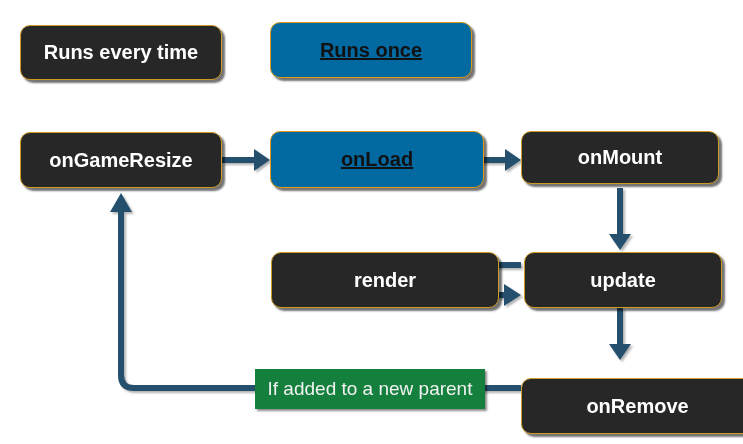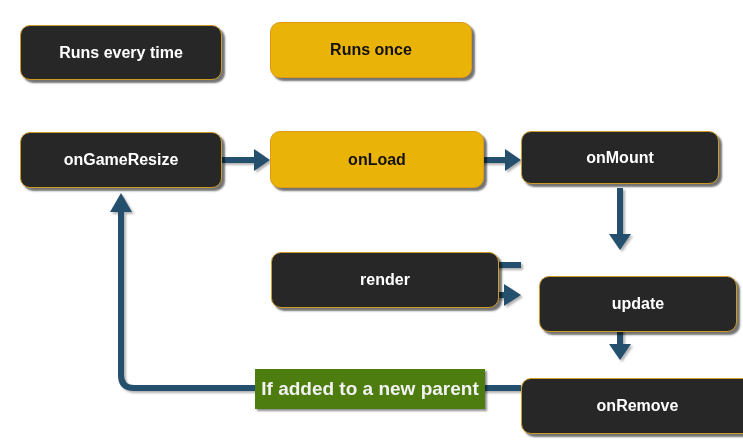--- a/index.html
+++ b/index.html
@@ -32,44 +32,45 @@
     stroke: #24506E;
     stroke-width: 6;
   }
   .node {
     position: absolute;
     box-sizing: border-box;
     border-radius: 10px;
     display: flex;
     align-items: center;
     justify-content: center;
-    font-size: 16px;
+    font-size: 20px;
     font-weight: bold;
     box-shadow: 3px 3px 2px rgba(0,0,0,0.55);
   }
   .node.dark {
     background: #272727;
     border: 1.5px solid #CE9B25;
     color: #ffffff;
   }
   .node.yellow {
-    background: #eab308;
+    background: #0369a1;
     border: 1.5px solid #DD9A16;
     color: #111111;
+    text-decoration: underline;
   }
   .edge-label {
     position: absolute;
     box-sizing: border-box;
-    background: #4d7c0f;
+    background: #15803d;
     color: #F2F2F2;
     display: flex;
     align-items: center;
     justify-content: center;
     font-size: 19px;
-    font-weight: bold;
+    font-weight: normal;
     box-shadow: 2px 2px 2px rgba(0,0,0,0.45);
   }
 </style>
 </head>
 <body>
 
 <div class="canvas">
 
   <svg class="arrows" viewBox="0 0 743 444" xmlns="http://www.w3.org/2000/svg">
 
@@ -121,21 +122,21 @@
   </div>
   <div class="node yellow" style="left:270px; top:131px; width:214px; height:57px;">
     <span>onLoad</span>
   </div>
   <div class="node dark" style="left:521px; top:131px; width:198px; height:53px;">
     <span>onMount</span>
   </div>
   <div class="node dark" style="left:271px; top:252px; width:228px; height:56px;">
     <span>render</span>
   </div>
-  <div class="node dark" style="left:539px; top:252px; width:198px; height:56px;margin-top:24px;">
+  <div class="node dark" style="left:524px; top:252px; width:198px; height:56px;">
     <span>update</span>
   </div>
   <div class="node dark" style="left:521px; top:378px; width:233px; height:56px;">
     <span>onRemove</span>
   </div>
 
   <div class="edge-label" style="left:255px; top:369px; width:230px; height:40px;">
     <span>If added to a new parent</span>
   </div>
 

